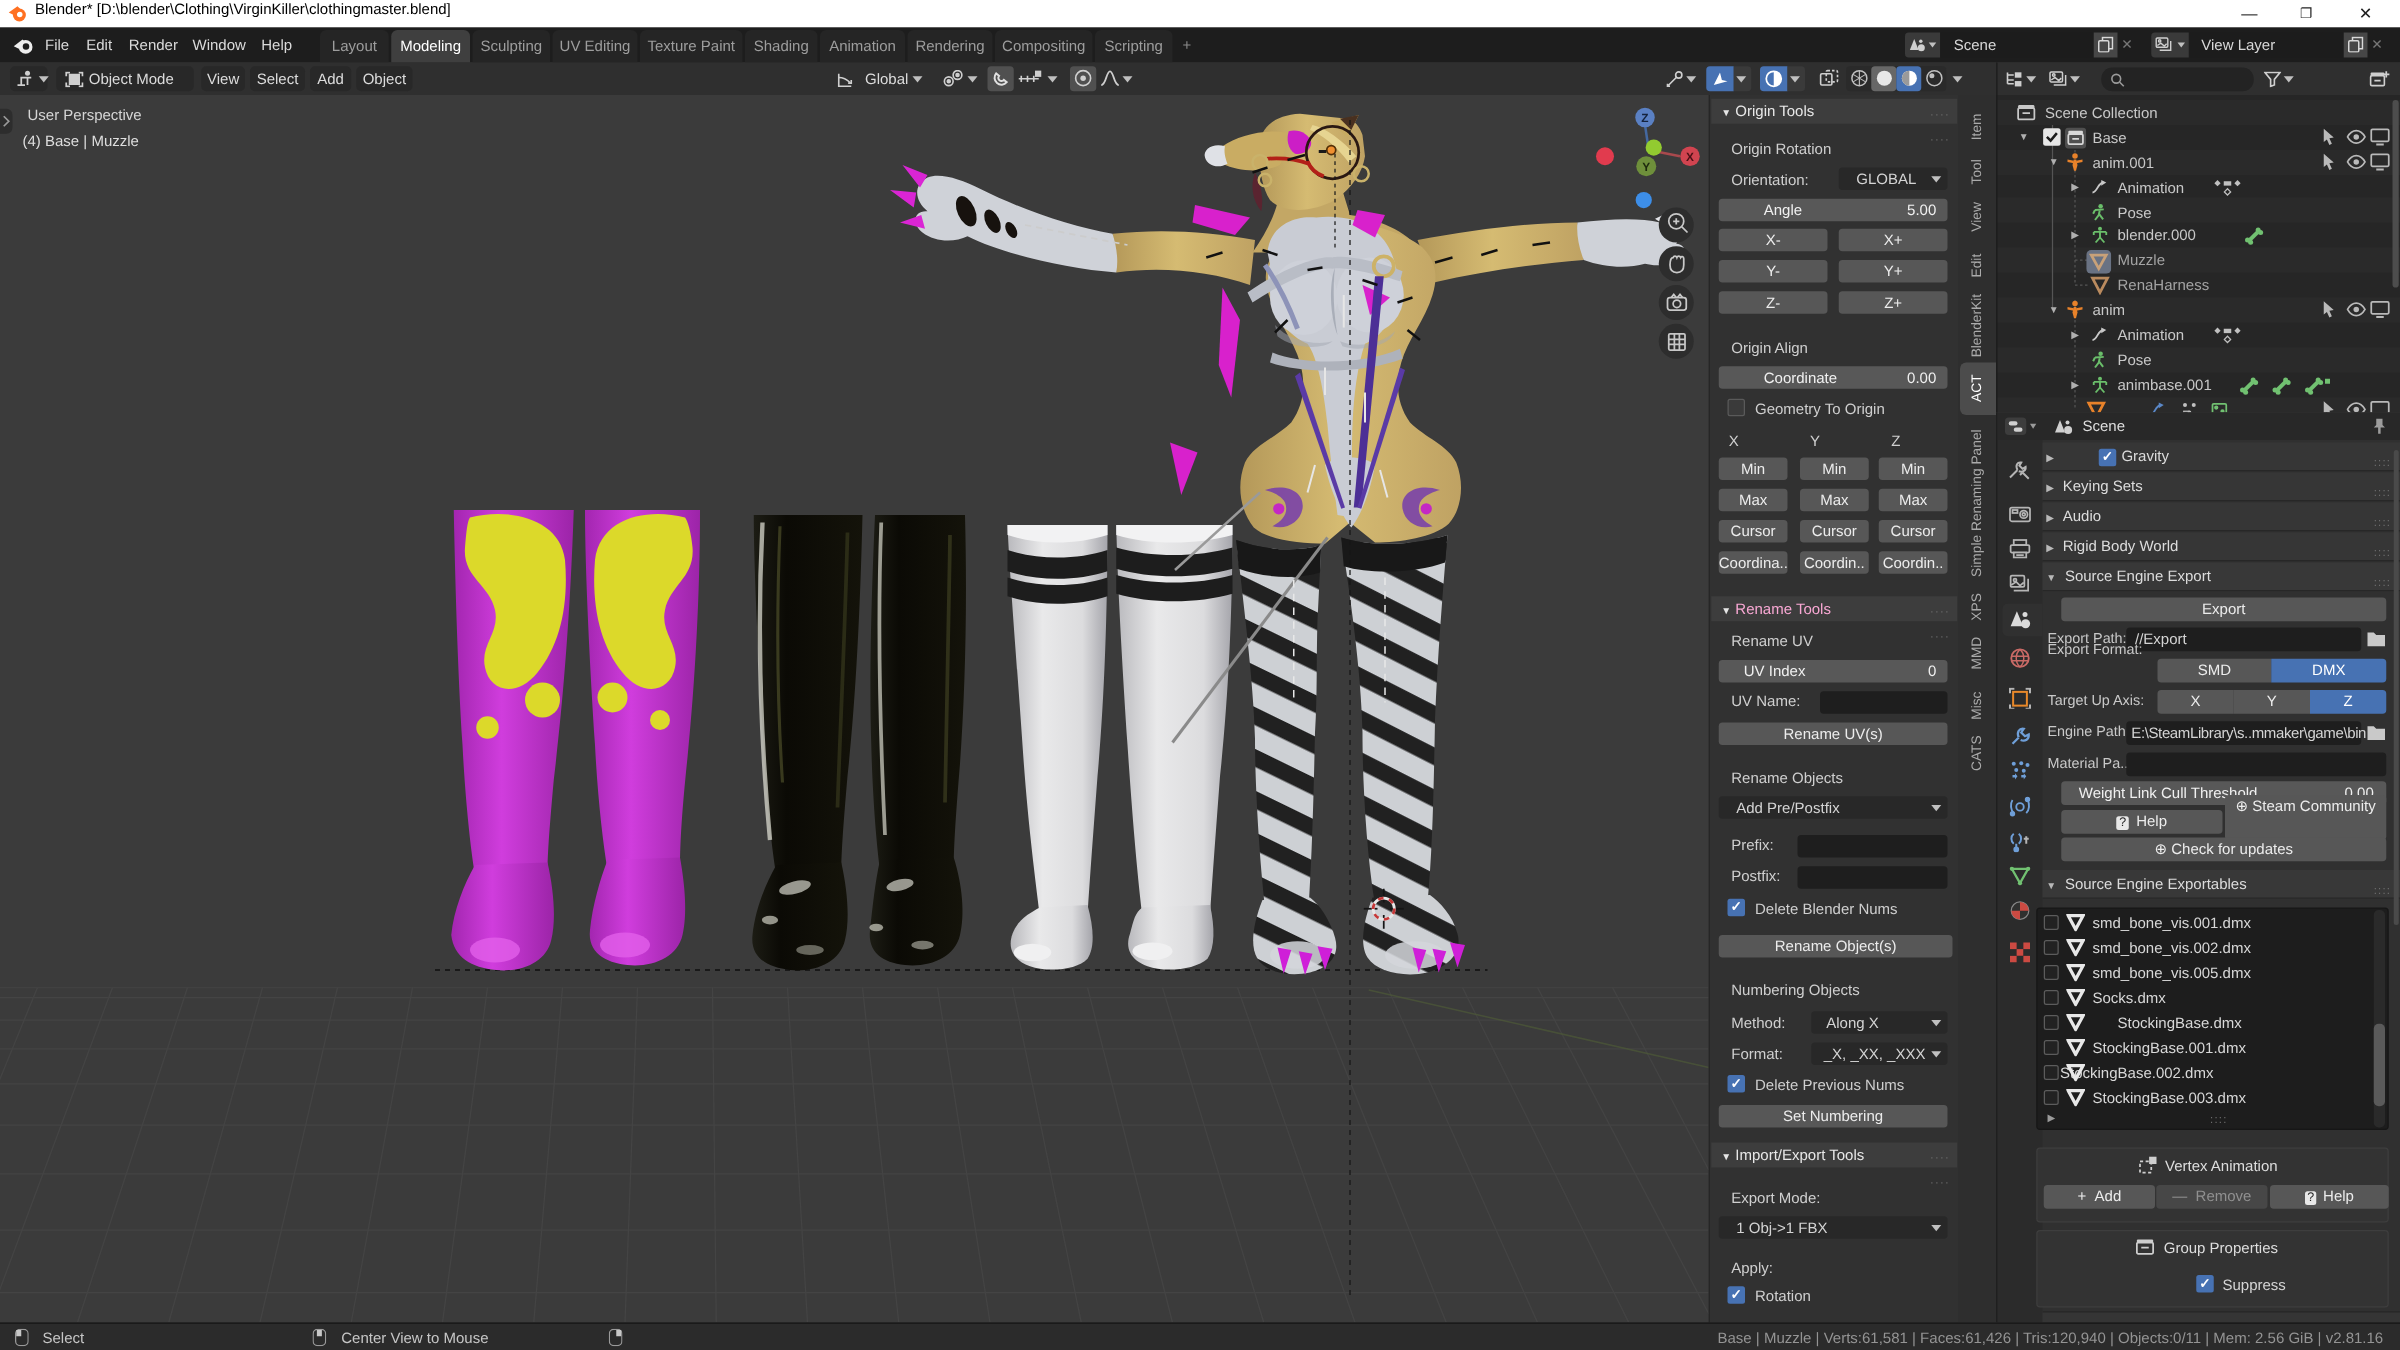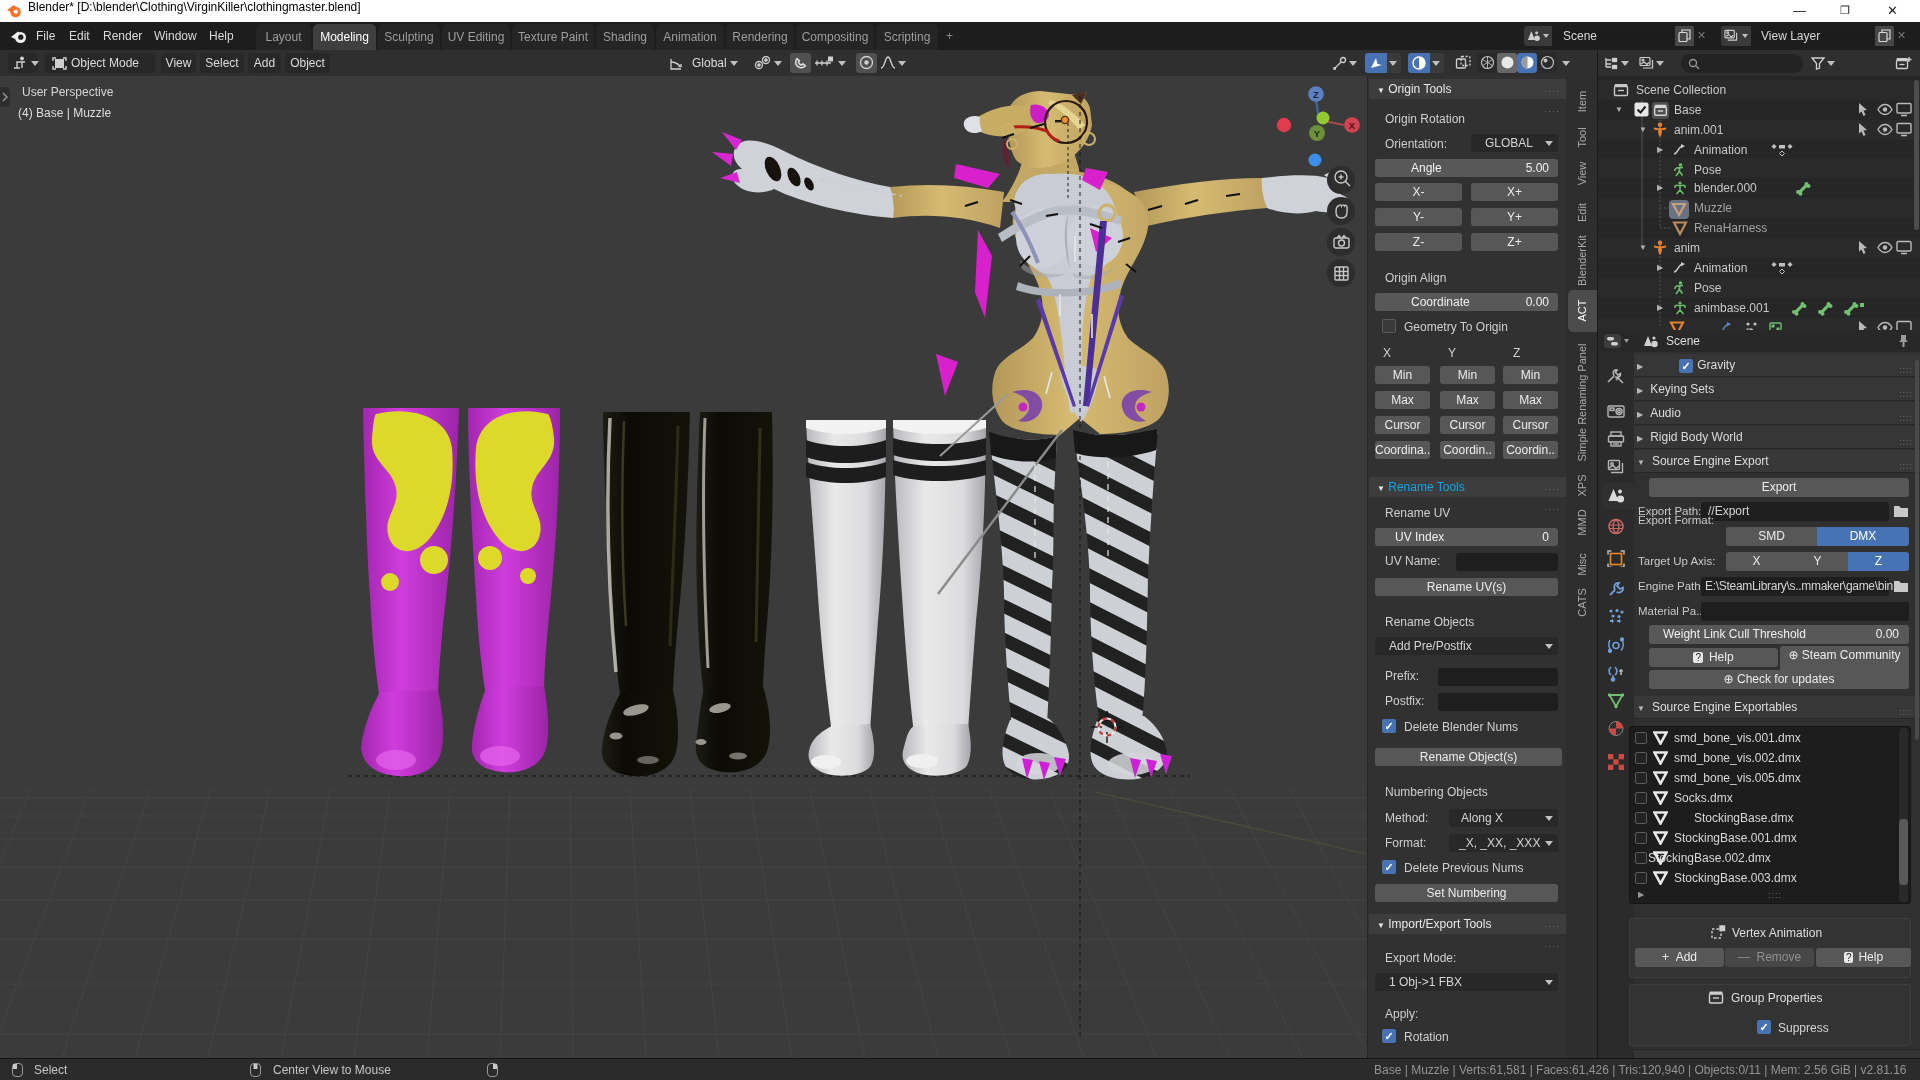--- a/index.html
+++ b/index.html
@@ -560,21 +560,21 @@
   <div class="btn" style="left:7px;top:315px;width:55px;height:18px;line-height:18px">Max</div>
   <div class="btn" style="left:72px;top:315px;width:55px;height:18px;line-height:18px">Max</div>
   <div class="btn" style="left:135px;top:315px;width:55px;height:18px;line-height:18px">Max</div>
   <div class="btn" style="left:7px;top:340px;width:55px;height:18px;line-height:18px">Cursor</div>
   <div class="btn" style="left:72px;top:340px;width:55px;height:18px;line-height:18px">Cursor</div>
   <div class="btn" style="left:135px;top:340px;width:55px;height:18px;line-height:18px">Cursor</div>
   <div class="btn" style="left:7px;top:365px;width:55px;height:18px;line-height:18px">Coordina..</div>
   <div class="btn" style="left:72px;top:365px;width:55px;height:18px;line-height:18px">Coordin..</div>
   <div class="btn" style="left:135px;top:365px;width:55px;height:18px;line-height:18px">Coordin..</div>
 
-  <div class="phdr" style="top:401px"><span style="margin-left:8px;font-size:8px">▼</span> <span style="color:#0ea5e9">Rename Tools</span><span class="grip" style="right:6px;top:2px">····<br>····</span></div>
+  <div class="phdr" style="top:401px"><span style="margin-left:8px;font-size:8px">▼</span> <span style="color:#f9a8d4">Rename Tools</span><span class="grip" style="right:6px;top:2px">····<br>····</span></div>
   <span class="lbl" style="left:17px;top:430px">Rename UV</span>
   <div class="slider" style="left:7px;top:452px;width:183px;height:18px;line-height:18px">
       <span style="position:absolute;left:20px">UV Index</span>
       <span style="position:absolute;right:9px">0</span>
     </div>
   <span class="lbl" style="left:17px;top:478px">UV Name:</span>
   <div class="field" style="left:88px;top:477px;width:102px;height:18px"></div>
   <div class="btn" style="left:7px;top:502px;width:183px;height:18px;line-height:18px">Rename UV(s)</div>
   <span class="lbl" style="left:17px;top:539px">Rename Objects</span>
   <div class="drop" style="left:7px;top:561px;width:183px;height:18px;line-height:18px"><span style="margin-left:14px">Add Pre/Postfix</span><span class="caret" style="position:absolute;right:5px;top:7px"></span></div>
@@ -1032,21 +1032,21 @@
   <svg class="abs" style="left:295px;top:249px" width="16" height="14" viewBox="0 0 16 14">
       <path d="M1,2 L6,2 L8,4 L15,4 L15,13 L1,13 Z" fill="#c9c9c9"></path>
     </svg>
   <span class="plbl" style="left:40px;top:275px">Material Pa..</span>
   <div class="field" style="left:103px;top:272px;width:208px;height:19px"></div>
   <div class="slider" style="left:51px;top:295px;width:260px;height:19px;line-height:19px">
       <span style="position:absolute;left:14px">Weight Link Cull Threshold</span>
       <span style="position:absolute;right:10px">0.00</span>
     </div>
   <div class="btn" style="left:51px;top:318px;width:129px;height:19px;line-height:19px"><span style="background:#e8e8e8;color:#222;font-size:10px;padding:0 2px;border-radius:2px;margin-right:6px">?</span>Help</div>
-  <div class="btn" style="left:182px;top:316px;width:129px;height:36px;line-height:19px">⊕ Steam Community</div>
+  <div class="btn" style="left:182px;top:306px;width:129px;height:36px;line-height:19px">⊕ Steam Community</div>
   <div class="btn" style="left:51px;top:340px;width:260px;height:19px;line-height:19px">⊕ Check for updates</div>
 
   <div class="prow" style="top:366px;background:#383838"><span class="parr">▼</span>Source Engine Exportables<span class="grip" style="right:8px;top:5px">::::</span></div>
   <div class="abs" style="left:31px;top:396px;width:282px;height:178px;background:#1d1d1d;border:1px solid #161616;border-radius:3px"></div>
   <style>.lrow{position:absolute;left:31px;width:262px;height:20px;color:#d8d8d8;font-size:12px;line-height:20px}
   .lchk{position:absolute;left:6px;top:4px;width:12px;height:12px;background:#222;border:1px solid #5c5c5c;border-radius:2px}
   .ltri{position:absolute;left:24px;top:3px}</style>
   <div class="lrow" style="top:398px"><span class="lchk"></span><svg class="ltri" width="15" height="14" viewBox="0 0 15 14">
         <path d="M1.5,1.5 L13.5,1.5 L7.5,12.5 Z" fill="none" stroke="#e8e8e8" stroke-width="2.6"></path>
       </svg><span style="margin-left:45px">smd_bone_vis.001.dmx</span></div>

